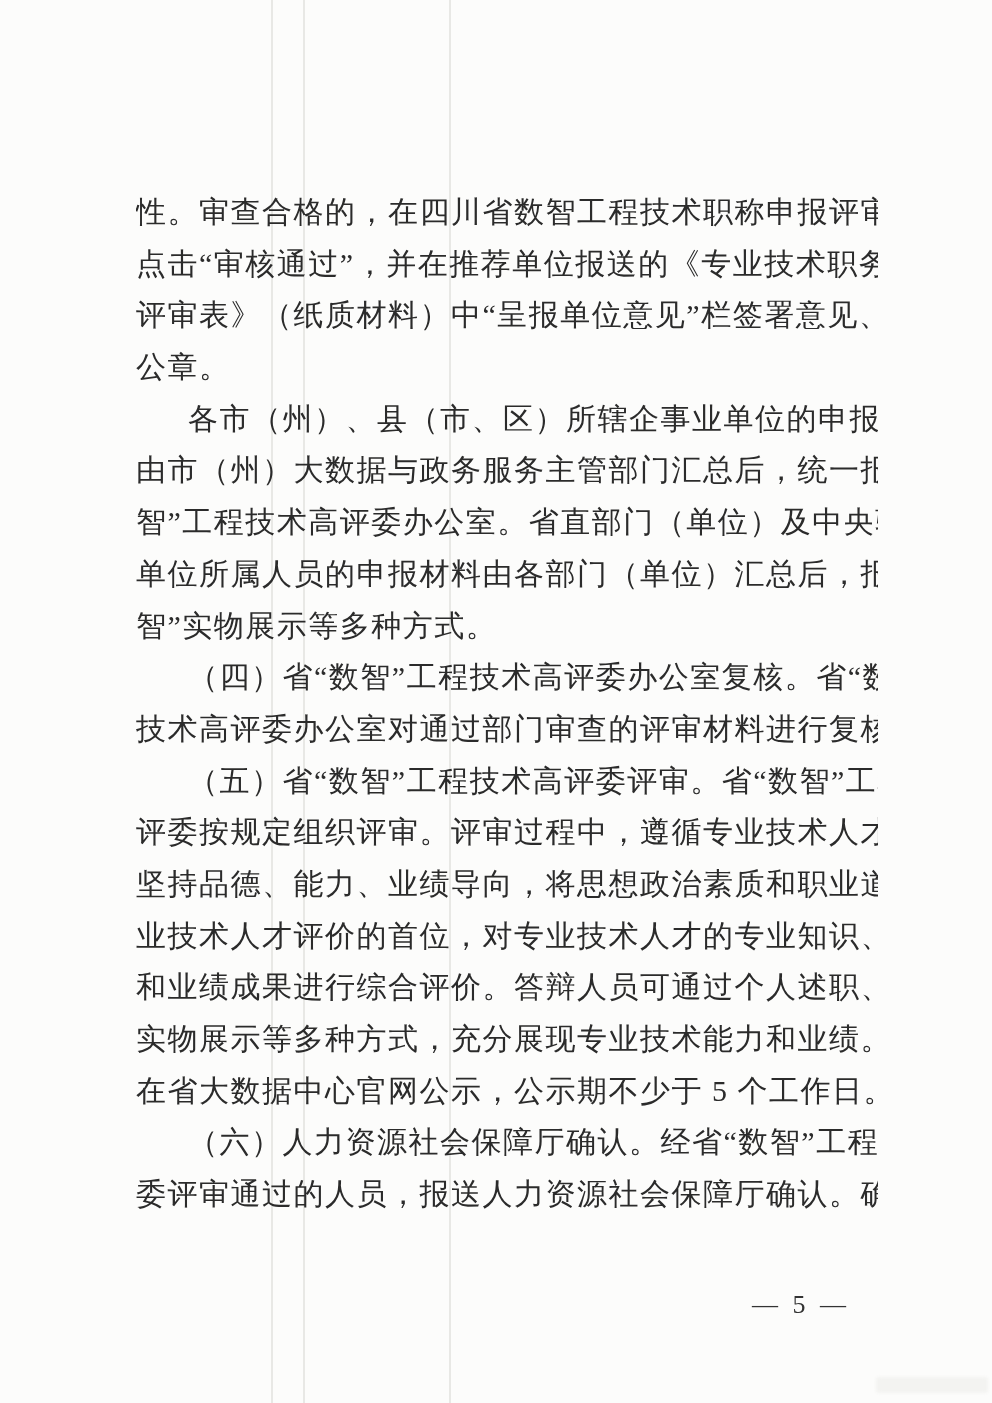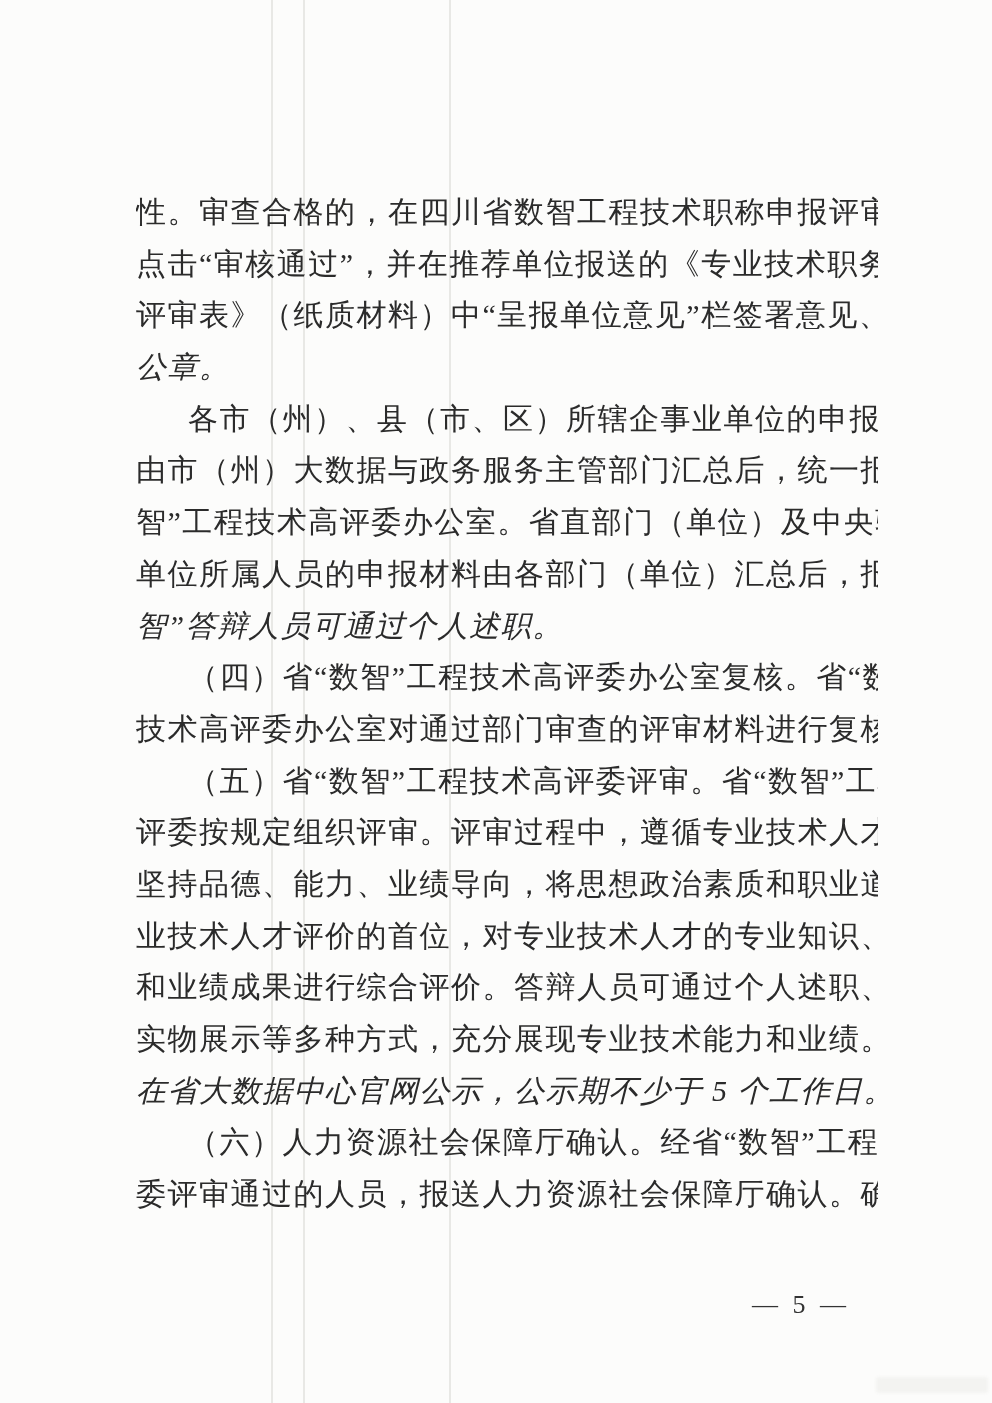--- a/index.html
+++ b/index.html
@@ -47,21 +47,20 @@
     height: 51.7px;
     letter-spacing: 1.5px;
     text-align: justify;
     text-align-last: justify;
     overflow: hidden;
     white-space: nowrap;
   }
   .line.last {
     text-align: left;
     text-align-last: left;
-    font-style: italic;
   }
   .line.indent {
     text-indent: 52px;
   }
 
   .page-footer {
     position: absolute;
     top: 1290px;
     left: 0;
     right: 142px;
@@ -99,21 +98,21 @@
       <div class="line">点击“审核通过”，并在推荐单位报送的《专业技术职务任职资格</div>
       <div class="line">评审表》（纸质材料）中“呈报单位意见”栏签署意见、加盖单位</div>
       <div class="line last">公章。</div>
     </div>
 
     <div class="paragraph">
       <div class="line indent">各市（州）、县（市、区）所辖企事业单位的申报纸质材料</div>
       <div class="line">由市（州）大数据与政务服务主管部门汇总后，统一报送省“数</div>
       <div class="line">智”工程技术高评委办公室。省直部门（单位）及中央驻川有关</div>
       <div class="line">单位所属人员的申报材料由各部门（单位）汇总后，报送省“数</div>
-      <div class="line last">智”答辩人员可通过个人述职。</div>
+      <div class="line last">智”实物展示等多种方式。</div>
     </div>
 
     <div class="paragraph">
       <div class="line indent">（四）省“数智”工程技术高评委办公室复核。省“数智”工程</div>
       <div class="line">技术高评委办公室对通过部门审查的评审材料进行复核，并组织</div>
     </div>
 
     <div class="paragraph">
       <div class="line indent">（五）省“数智”工程技术高评委评审。省“数智”工程技术高</div>
       <div class="line">评委按规定组织评审。评审过程中，遵循专业技术人才成长规律，</div>

